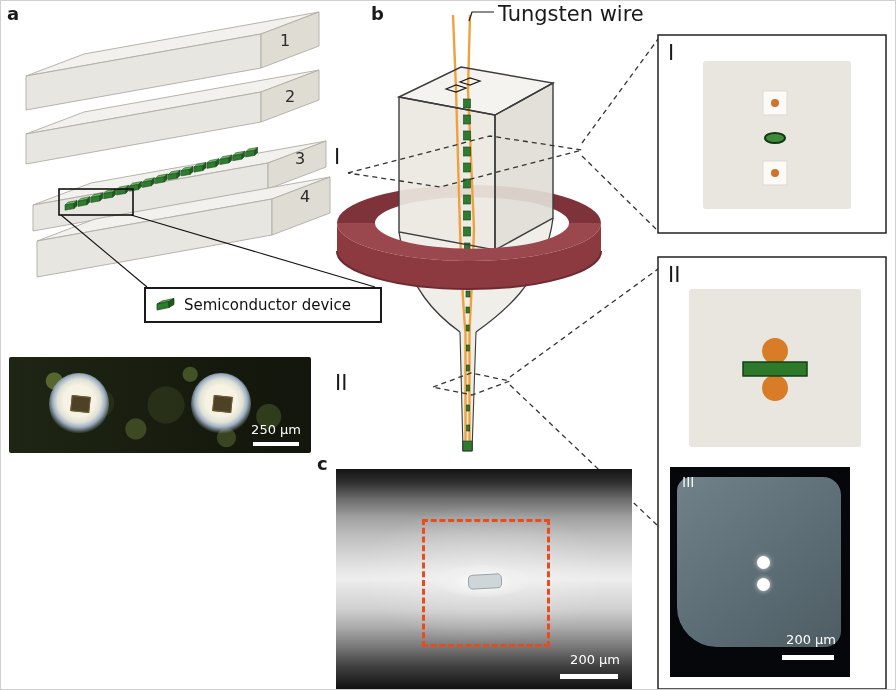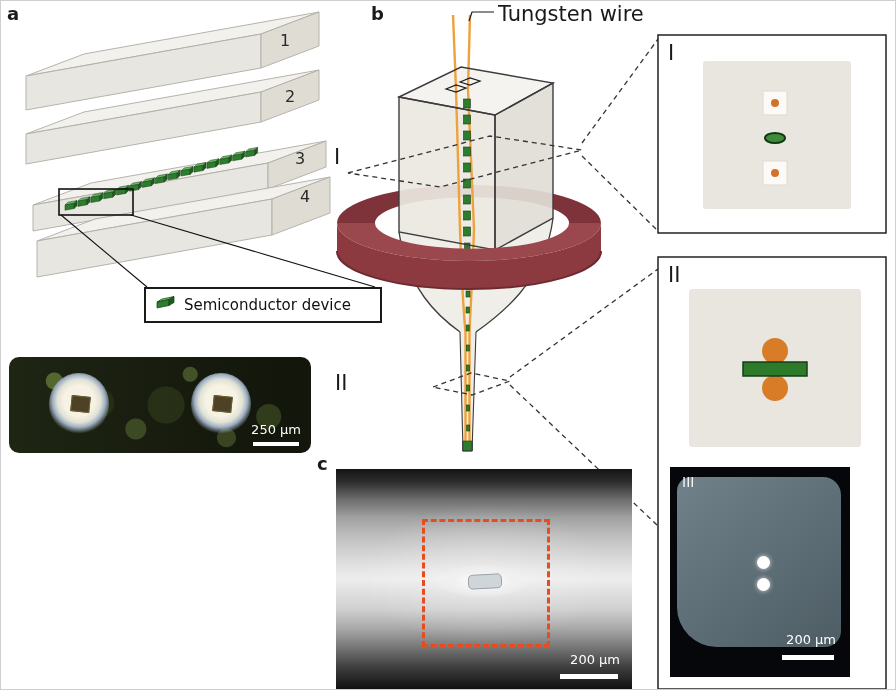--- a/index.html
+++ b/index.html
@@ -8,24 +8,24 @@
         border:1px solid #cfcfcf;box-sizing:border-box}
   .art{position:absolute;left:0;top:0}
   .lbl{position:absolute;color:#1a1a1a;font-size:21px;line-height:1;white-space:nowrap}
   .panel-lbl{font-weight:bold;font-size:18px}
   .layer-num{font-size:16px;color:#2a2a2a}
   .white{color:#f4f4f4}
 
   .legend{position:absolute;left:143px;top:286px;width:238px;box-sizing:border-box;
           border:2px solid #1a1a1a;background:#fff;padding:7px 10px;
           display:flex;flex-direction:column;gap:5px}
-  .legend-row{display:flex;align-items:flex-start;gap:8px;font-size:15px;color:#111}
+  .legend-row{display:flex;align-items:center;gap:8px;font-size:15px;color:#111}
   .poly-swatch{width:15px;height:13px;background:#dfdcd3;border:1px solid #b0ada3}
 
-  .photo-a{position:absolute;left:8px;top:356px;width:302px;height:96px;border-radius:10px;
+  .photo-a{position:absolute;left:8px;top:356px;width:302px;height:96px;border-radius:2px;
     background-color:#222916;
     background-image:
       radial-gradient(circle at 15% 25%, rgba(95,115,52,.85) 0 8px, transparent 9px),
       radial-gradient(circle at 42% 75%, rgba(72,88,40,.75) 0 10px, transparent 11px),
       radial-gradient(circle at 60% 18%, rgba(98,118,56,.6) 0 7px, transparent 8px),
       radial-gradient(circle at 86% 62%, rgba(60,76,34,.7) 0 12px, transparent 13px),
       radial-gradient(circle at 30% 48%, rgba(38,48,22,.9) 0 14px, transparent 15px),
       radial-gradient(circle at 72% 84%, rgba(88,104,48,.55) 0 9px, transparent 10px),
       radial-gradient(circle at 52% 50%, rgba(55,68,30,.5) 0 18px, transparent 19px),
       linear-gradient(90deg, rgba(22,27,12,.25), rgba(8,10,5,.6) 88%)}

